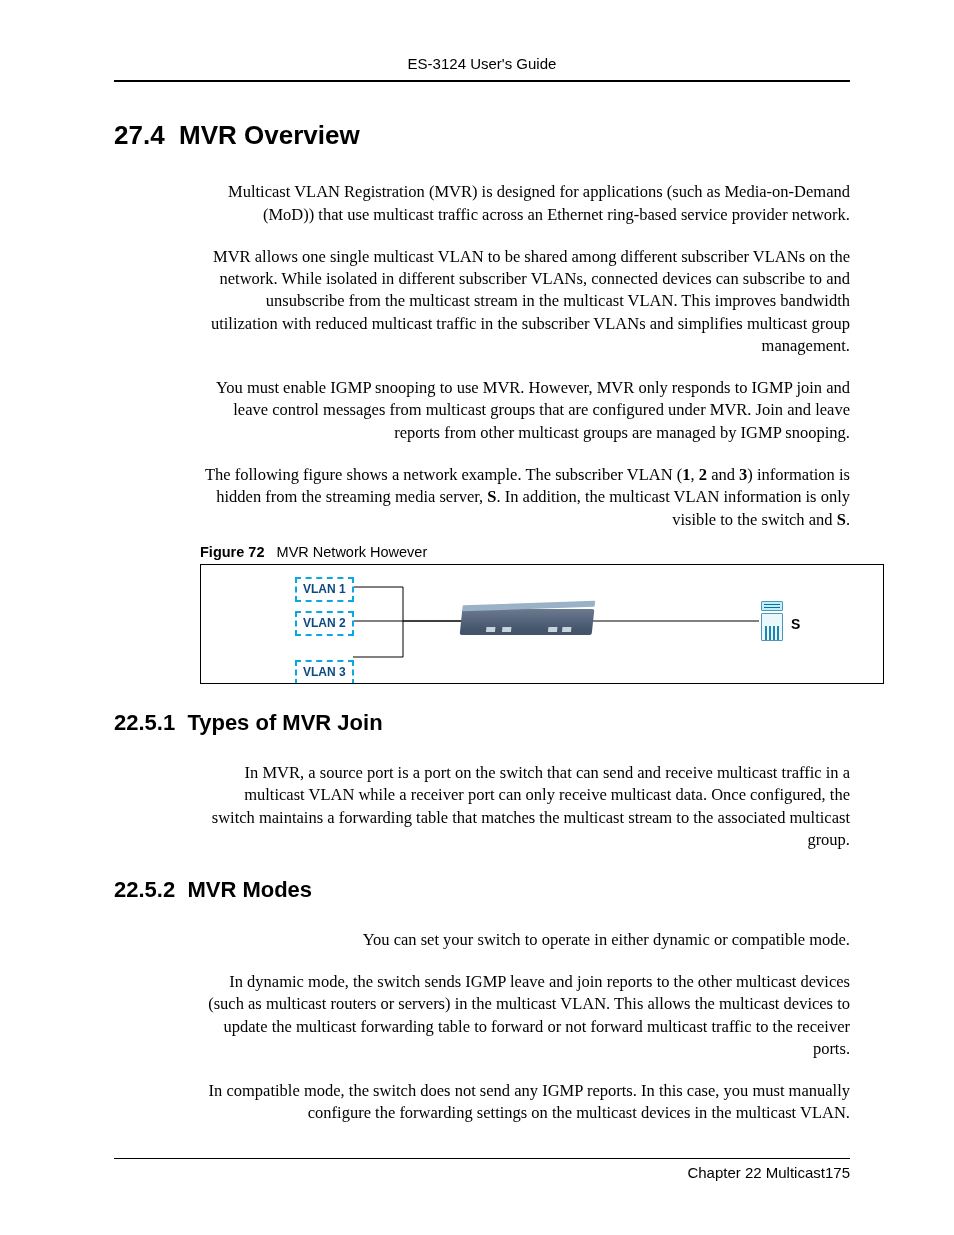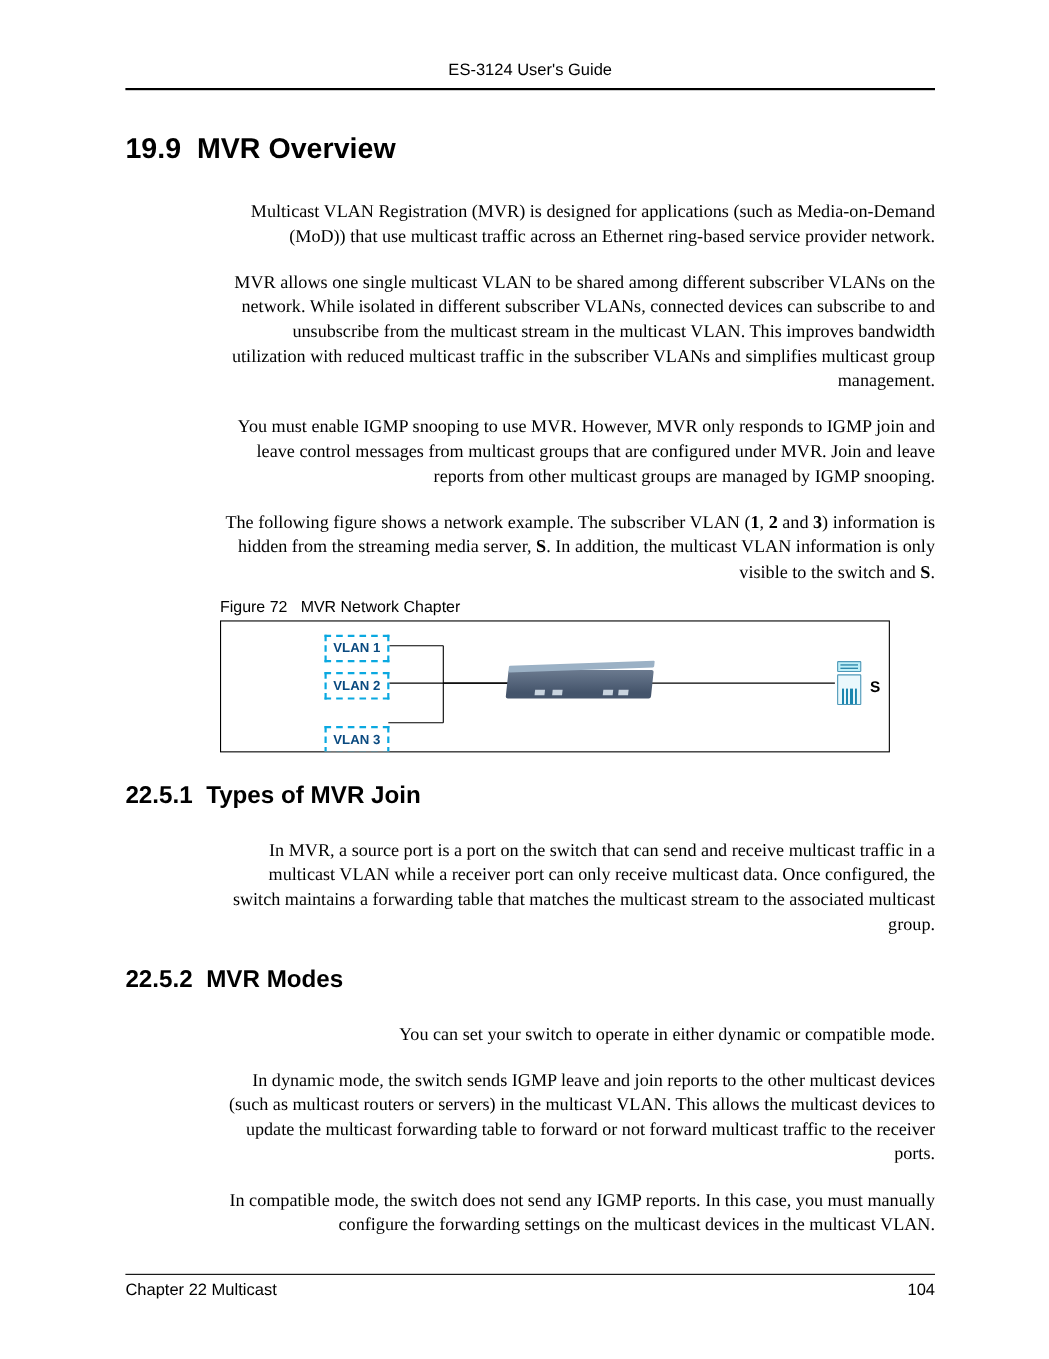--- a/index.html
+++ b/index.html
@@ -42,24 +42,24 @@
       margin: 0 0 20px 86px;
       text-align: right;
     }
     .body-para.tight { margin-bottom: 12px; }
     .figure-caption {
       margin-left: 86px;
       font-family: Arial, Helvetica, sans-serif;
       font-size: 14.5px;
       margin-bottom: 2px;
     }
-    .figure-caption .figlabel { font-weight: normal; }
+    .figure-caption .figlabel { font-weight: bold; }
     .figure-box {
       margin-left: 86px;
-      width: 609px;
+      width: 684px;
       height: 120px;
       border: 1px solid #000;
       position: relative;
       margin-bottom: 10px;
       overflow: hidden;
     }
     .vlan-box {
       position: absolute;
       border: 2px dashed #0aa8e0;
       font-family: Arial, Helvetica, sans-serif;
@@ -163,45 +163,45 @@
       right: 104px;
       bottom: 52px;
     }
     .footer-rule {
       border: none;
       border-top: 1.5px solid #000;
       margin-bottom: 4px;
     }
     .footer-line {
       display: flex;
-      justify-content: space-between;
+      justify-content: flex-end;
       font-family: Arial, Helvetica, sans-serif;
       font-size: 15px;
     }
     b.ser { font-family: 'Times New Roman', serif; }
   </style>
 </head>
 <body>
 
 <div class="header-text">ES-3124 User's Guide</div>
 <hr class="header-rule">
 
 <div class="h1">
-  <span>19.9</span>&nbsp;&nbsp;<span>MVR Overview</span>
+  <span>27.4</span>&nbsp;&nbsp;<span>MVR Overview</span>
 </div>
 
 <p class="body-para">Multicast VLAN Registration (MVR) is designed for applications (such as Media-on-Demand (MoD)) that use multicast traffic across an Ethernet ring-based service provider network.</p>
 <p class="body-para">MVR allows one single multicast VLAN to be shared among different subscriber VLANs on the network. While isolated in different subscriber VLANs, connected devices can subscribe to and unsubscribe from the multicast stream in the multicast VLAN. This improves bandwidth utilization with reduced multicast traffic in the subscriber VLANs and simplifies multicast group management.</p>
 <p class="body-para">You must enable IGMP snooping to use MVR. However, MVR only responds to IGMP join and leave control messages from multicast groups that are configured under MVR. Join and leave reports from other multicast groups are managed by IGMP snooping.</p>
 <p class="body-para tight">
   <span>The following figure shows a network example. The subscriber VLAN (</span><b class="ser">1</b><span>, </span><b class="ser">2</b><span> and </span><b class="ser">3</b><span>) information is hidden from the streaming media server, </span><b class="ser">S</b><span>. In addition, the multicast VLAN information is only visible to the switch and </span><b class="ser">S</b><span>.</span>
 </p>
 
 <div class="figure-caption">
-  <span class="figlabel">Figure 72</span>&nbsp;&nbsp;&nbsp;<span>MVR Network Chapter</span>
+  <span class="figlabel">Figure 72</span>&nbsp;&nbsp;&nbsp;<span>MVR Network However</span>
 </div>
 
 <div class="figure-box">
   <svg width="620" height="120">
     <line x1="152" y1="22" x2="202" y2="22" stroke="#000" stroke-width="1"></line>
     <line x1="202" y1="22" x2="202" y2="56" stroke="#000" stroke-width="1"></line>
     <line x1="202" y1="56" x2="268" y2="56" stroke="#000" stroke-width="1"></line>
     <line x1="152" y1="56" x2="268" y2="56" stroke="#000" stroke-width="1"></line>
     <line x1="152" y1="92" x2="202" y2="92" stroke="#000" stroke-width="1"></line>
     <line x1="202" y1="92" x2="202" y2="56" stroke="#000" stroke-width="1"></line>
@@ -236,15 +236,15 @@
   <span>22.5.2</span>&nbsp;&nbsp;<span>MVR Modes</span>
 </div>
 <p class="body-para">You can set your switch to operate in either dynamic or compatible mode.</p>
 <p class="body-para">In dynamic mode, the switch sends IGMP leave and join reports to the other multicast devices (such as multicast routers or servers) in the multicast VLAN. This allows the multicast devices to update the multicast forwarding table to forward or not forward multicast traffic to the receiver ports.</p>
 <p class="body-para">In compatible mode, the switch does not send any IGMP reports. In this case, you must manually configure the forwarding settings on the multicast devices in the multicast VLAN.</p>
 
 <div class="footer">
   <hr class="footer-rule">
   <div class="footer-line">
     <span>Chapter 22 Multicast</span>
-    <span>104</span>
+    <span>175</span>
   </div>
 </div>
 
 </body></html>

